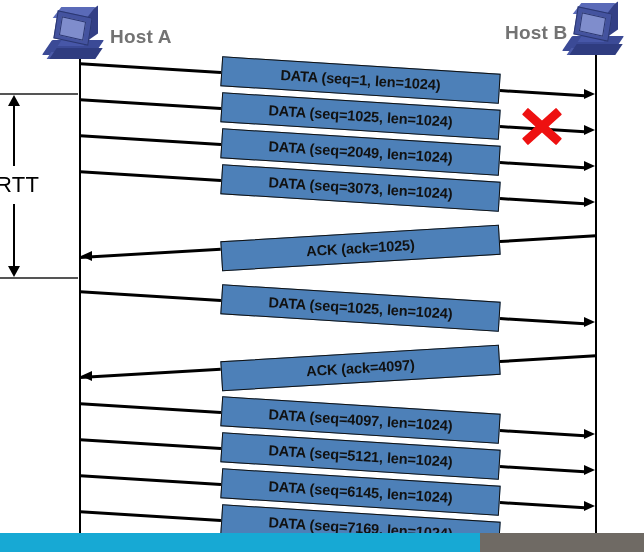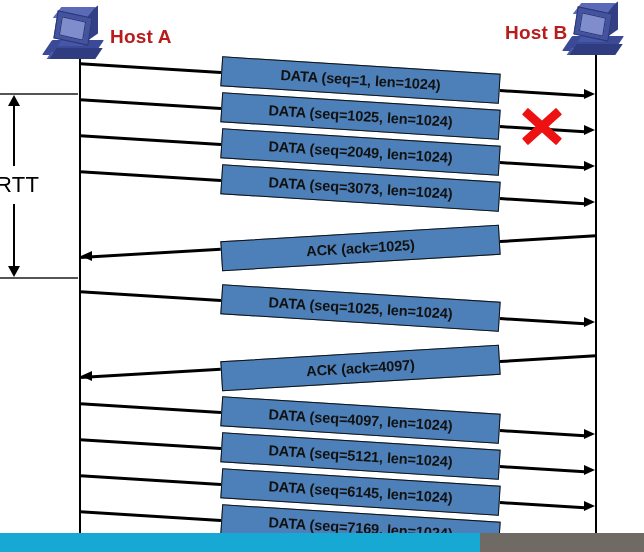--- a/index.html
+++ b/index.html
@@ -23,21 +23,21 @@
   .host-icon .caseside{position:absolute;left:40px;top:4px;width:13px;height:28px;
       background:#333f85;transform:skewY(-34deg);}
   .host-icon .casetop{position:absolute;left:12px;top:1px;width:34px;height:11px;
       background:#5a6ab8;transform:skewX(-38deg);}
   .host-icon .screen{position:absolute;left:15px;top:13px;width:23px;height:17px;
       background:#7f8dcc;transform:skewX(-9deg) skewY(12deg);border:1px solid #2b3771;}
   .host-icon .foot{position:absolute;left:4px;top:46px;width:42px;height:7px;
       background:#4b5aa8;transform:skewX(-34deg);}
 
   
-  .host-label{position:absolute;font-size:19px;font-weight:bold;color:#b91c1c;
+  .host-label{position:absolute;font-size:19px;font-weight:bold;color:#737373;
       white-space:nowrap;letter-spacing:.2px;
       text-shadow:
         1.6px 0 0 #fff,-1.6px 0 0 #fff,0 1.6px 0 #fff,0 -1.6px 0 #fff,
         1.2px 1.2px 0 #fff,-1.2px 1.2px 0 #fff,1.2px -1.2px 0 #fff,-1.2px -1.2px 0 #fff;}
 
   
   .msg-line{position:absolute;height:0;border-top:3px solid #000;transform-origin:0 50%;}
   .arrowhead{position:absolute;width:0;height:0;}
   .arrowhead.right{border-left:11px solid #000;border-top:5.5px solid transparent;
       border-bottom:5.5px solid transparent;}

